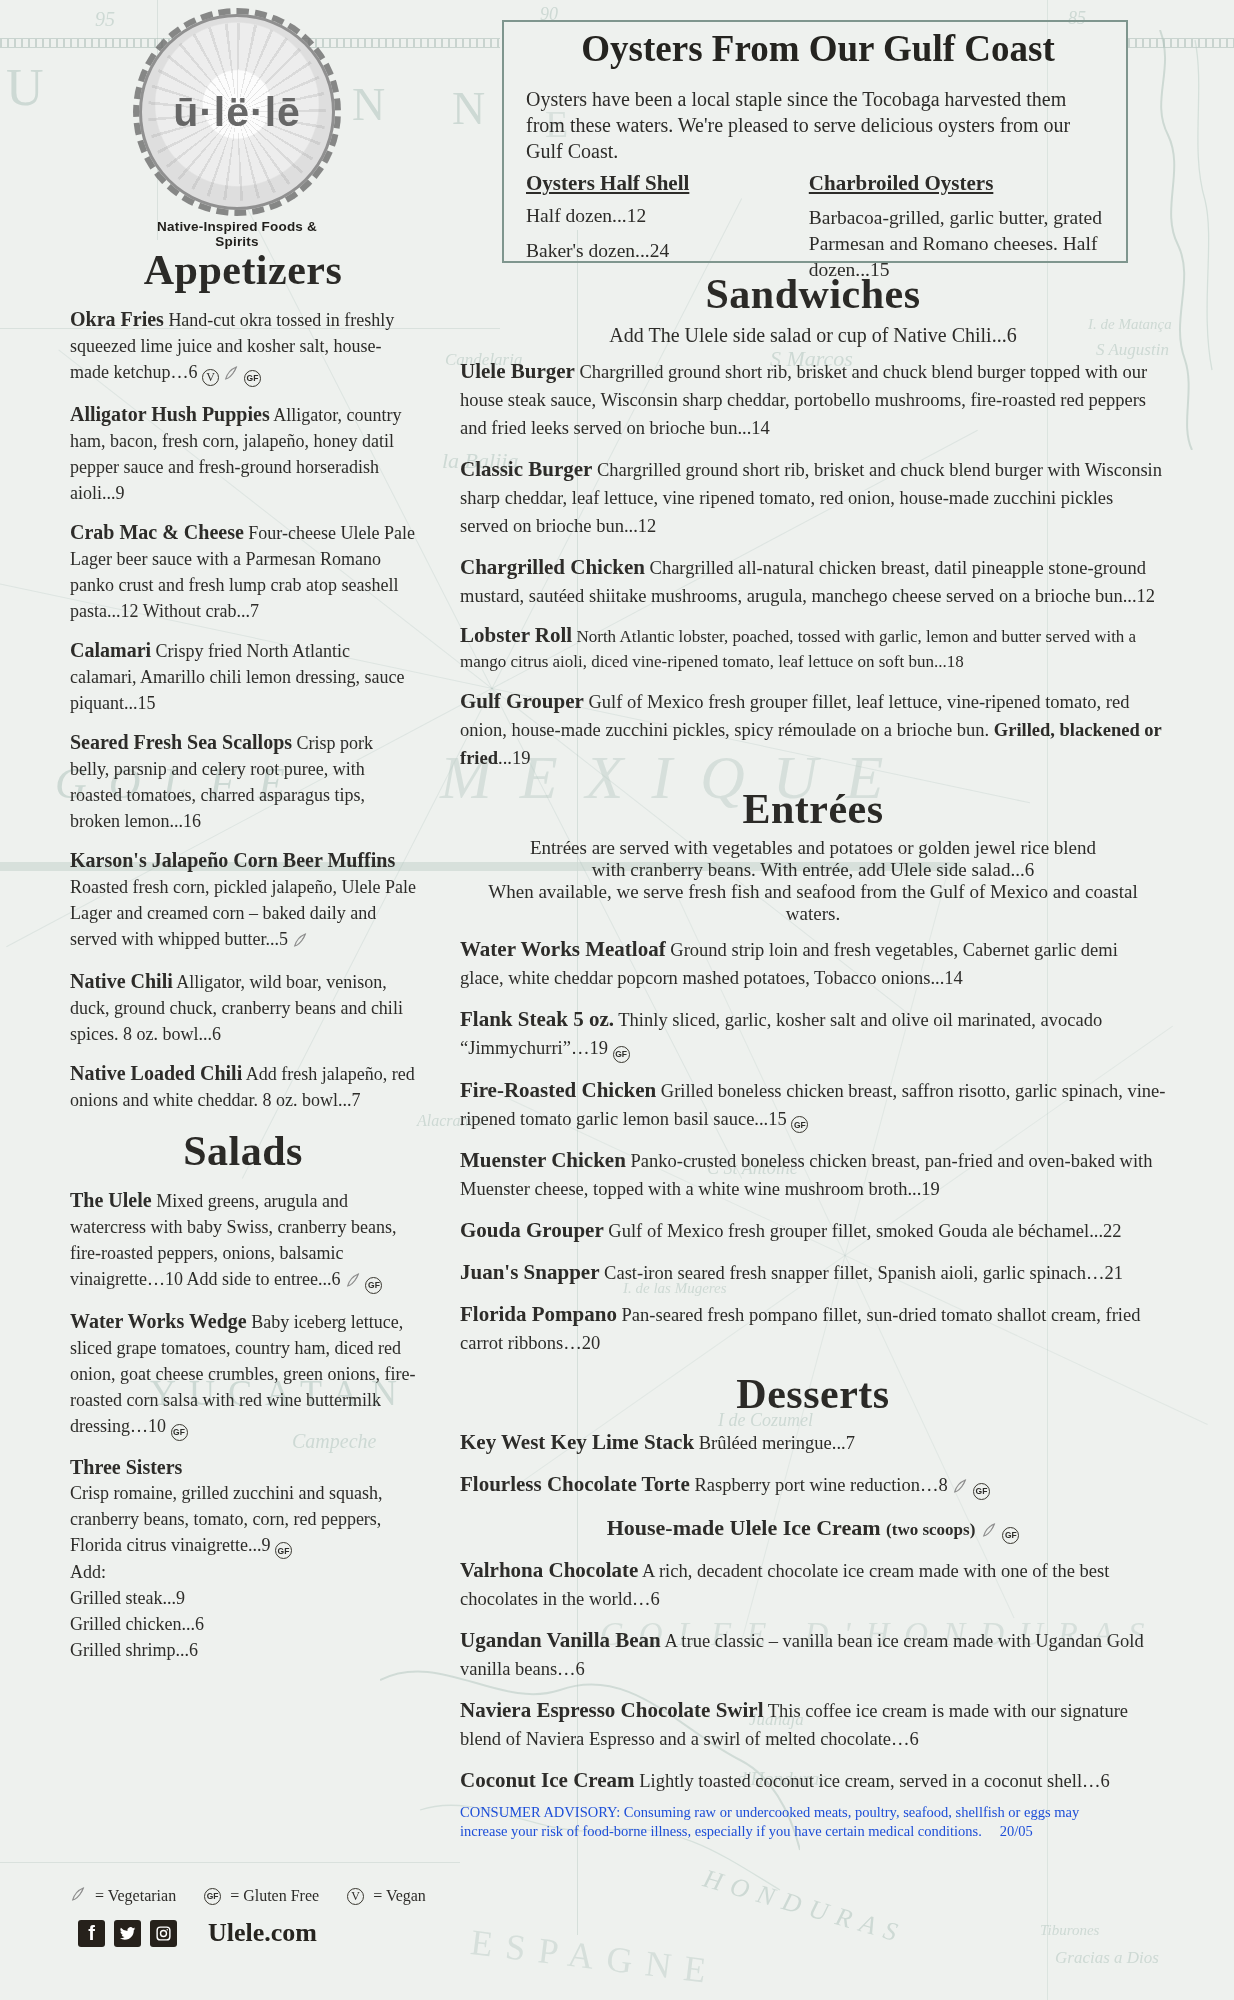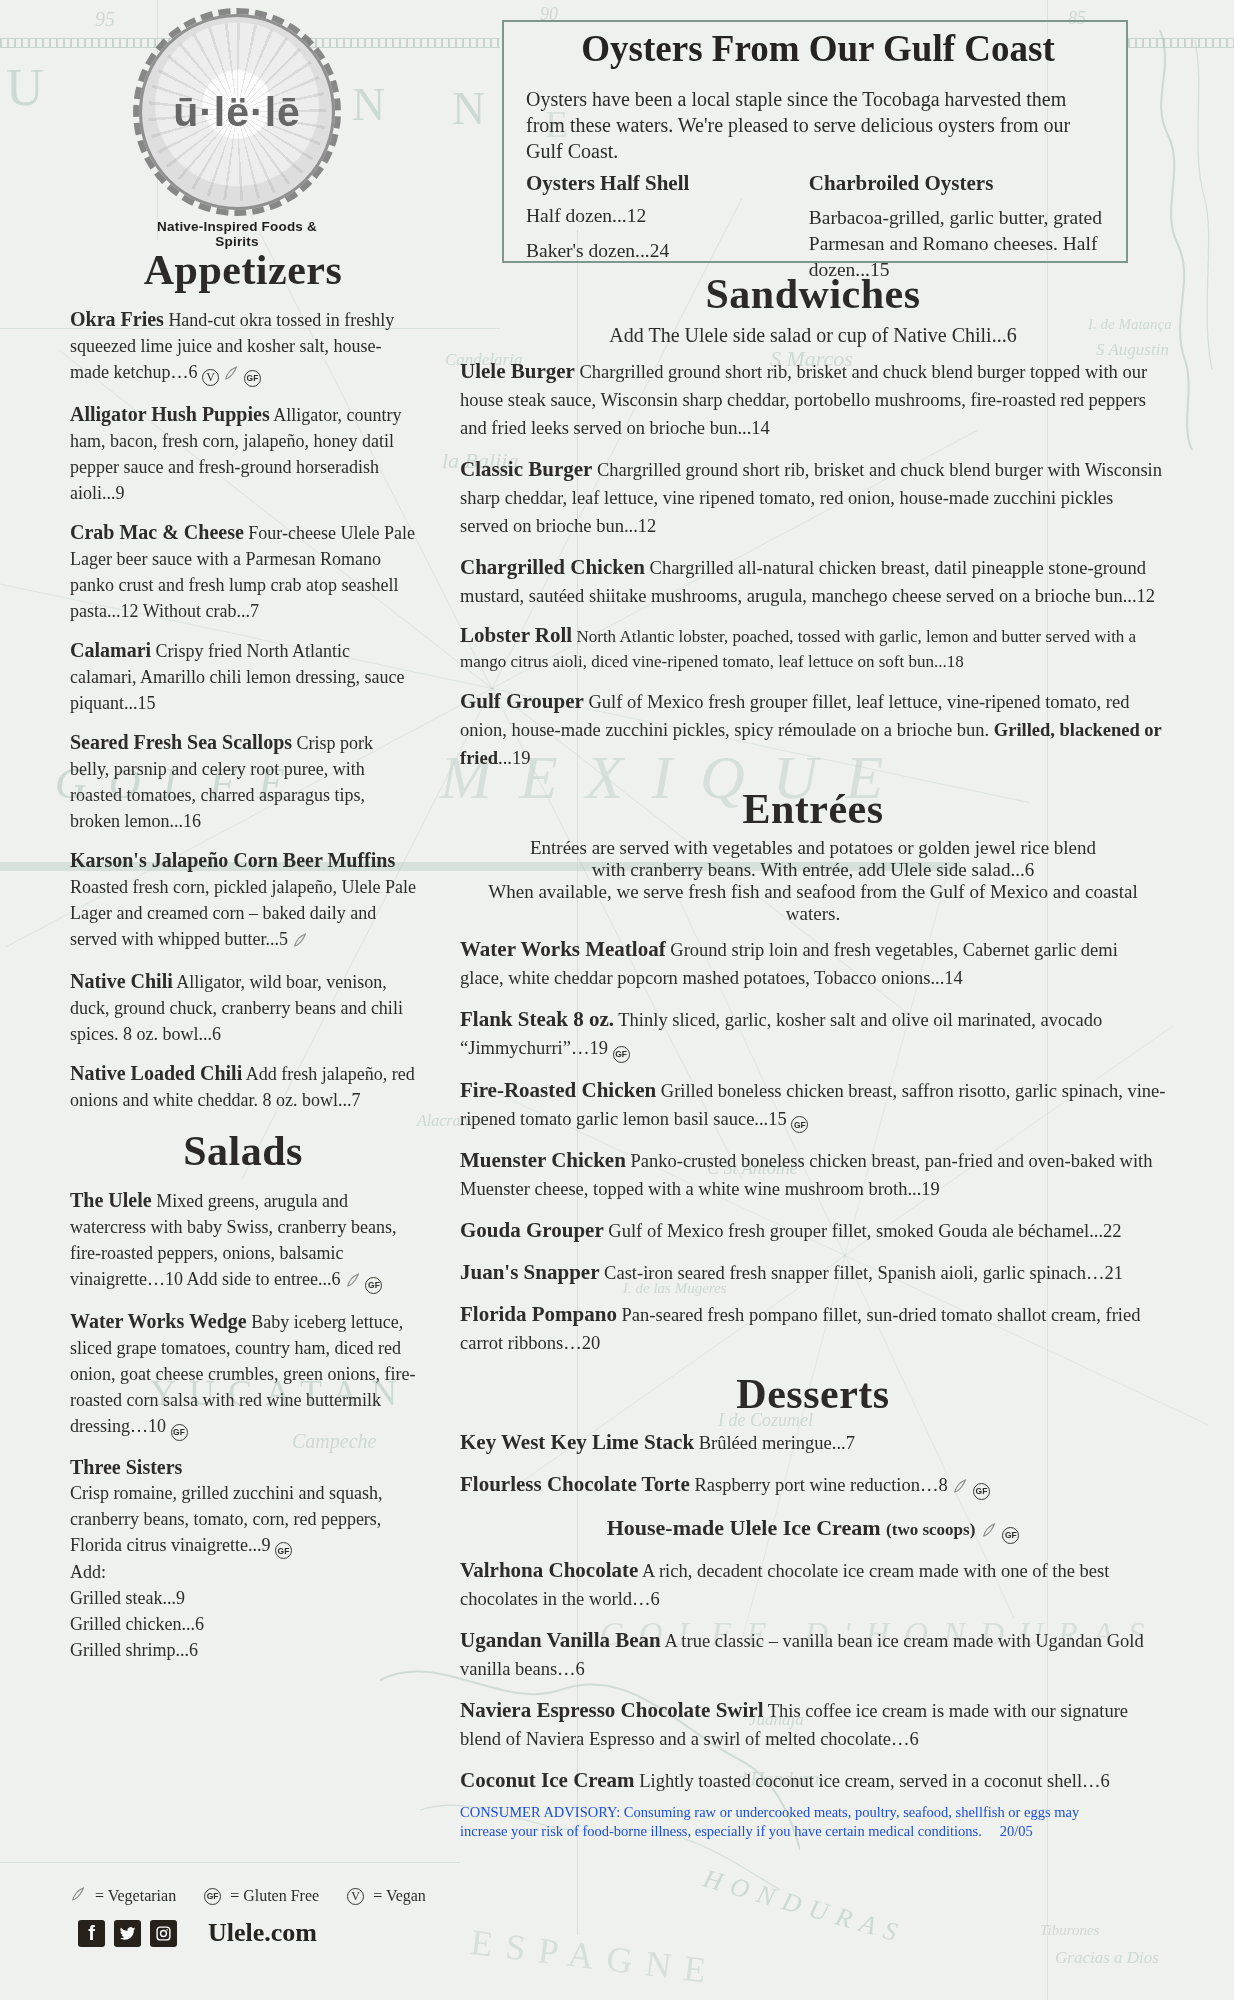--- a/index.html
+++ b/index.html
@@ -25,21 +25,21 @@
     font-size:41px;color:#676767;letter-spacing:1px;}
   .tagline{margin-top:9px;font-family:"Liberation Sans",sans-serif;font-weight:bold;
     font-size:13.5px;color:#201e1a;letter-spacing:.2px;}
   
   .oyster-box{position:absolute;left:502px;top:20px;width:626px;height:243px;box-sizing:border-box;
     border:2px solid #7f968e;padding:5px 16px 6px 22px;}
   .oyster-title{font-size:37px;font-weight:bold;text-align:center;margin:0 0 3px;color:#252420;}
   .oyster-intro{font-size:20px;line-height:26px;margin:16px 0 7px;}
   .oyster-cols{display:flex;gap:20px;}
   .oyster-col-a{flex:0 0 45%;} .oyster-col-b{flex:1;}
-  .oyster-sub{font-size:21px;font-weight:bold;margin:0 0 9px;}
+  .oyster-sub{font-size:21px;font-weight:bold;margin:0 0 9px;text-decoration:underline;}
   .oyster-line{font-size:19.5px;margin:0 0 13px;}
   .oyster-desc{font-size:19.5px;line-height:26px;margin:0;}
   
   .col-left{position:absolute;left:70px;top:246px;width:346px;}
   .col-right{position:absolute;left:460px;top:270px;width:706px;}
   h2.sec{font-size:42px;font-weight:bold;text-align:center;margin:0 0 12px;color:#2b2a27;letter-spacing:.5px;}
   h2.mid{margin-top:14px;}
   .item{margin:0 0 13px;font-size:18px;line-height:26px;}
   .item .nm{font-size:20px;font-weight:bold;}
   .col-right .item{font-size:18.5px;line-height:28px;margin-bottom:13px;}
@@ -305,21 +305,21 @@
       <p class="sub2">with cranberry beans. With entrée, add Ulele side salad...6</p>
       <p class="sub2">When available, we serve fresh fish and seafood from the Gulf of Mexico and coastal waters.</p>
     </div>
 
     <p class="item">
       <b class="nm">Water Works Meatloaf</b>
       <span class="ds">Ground strip loin and fresh vegetables, Cabernet garlic demi glace, white cheddar popcorn mashed potatoes, Tobacco onions...14</span>
     </p>
 
     <p class="item">
-      <b class="nm">Flank Steak 8 oz.</b>
+      <b class="nm">Flank Steak 5 oz.</b>
       <span class="ds">Thinly sliced, garlic, kosher salt and olive oil marinated, avocado “Jimmychurri”…19</span>
       <span class="circ gf">GF</span>
     </p>
 
     <p class="item">
       <b class="nm">Fire-Roasted Chicken</b>
       <span class="ds">Grilled boneless chicken breast, saffron risotto, garlic spinach, vine-ripened tomato garlic lemon basil sauce...15</span>
       <span class="circ gf">GF</span>
     </p>
 

